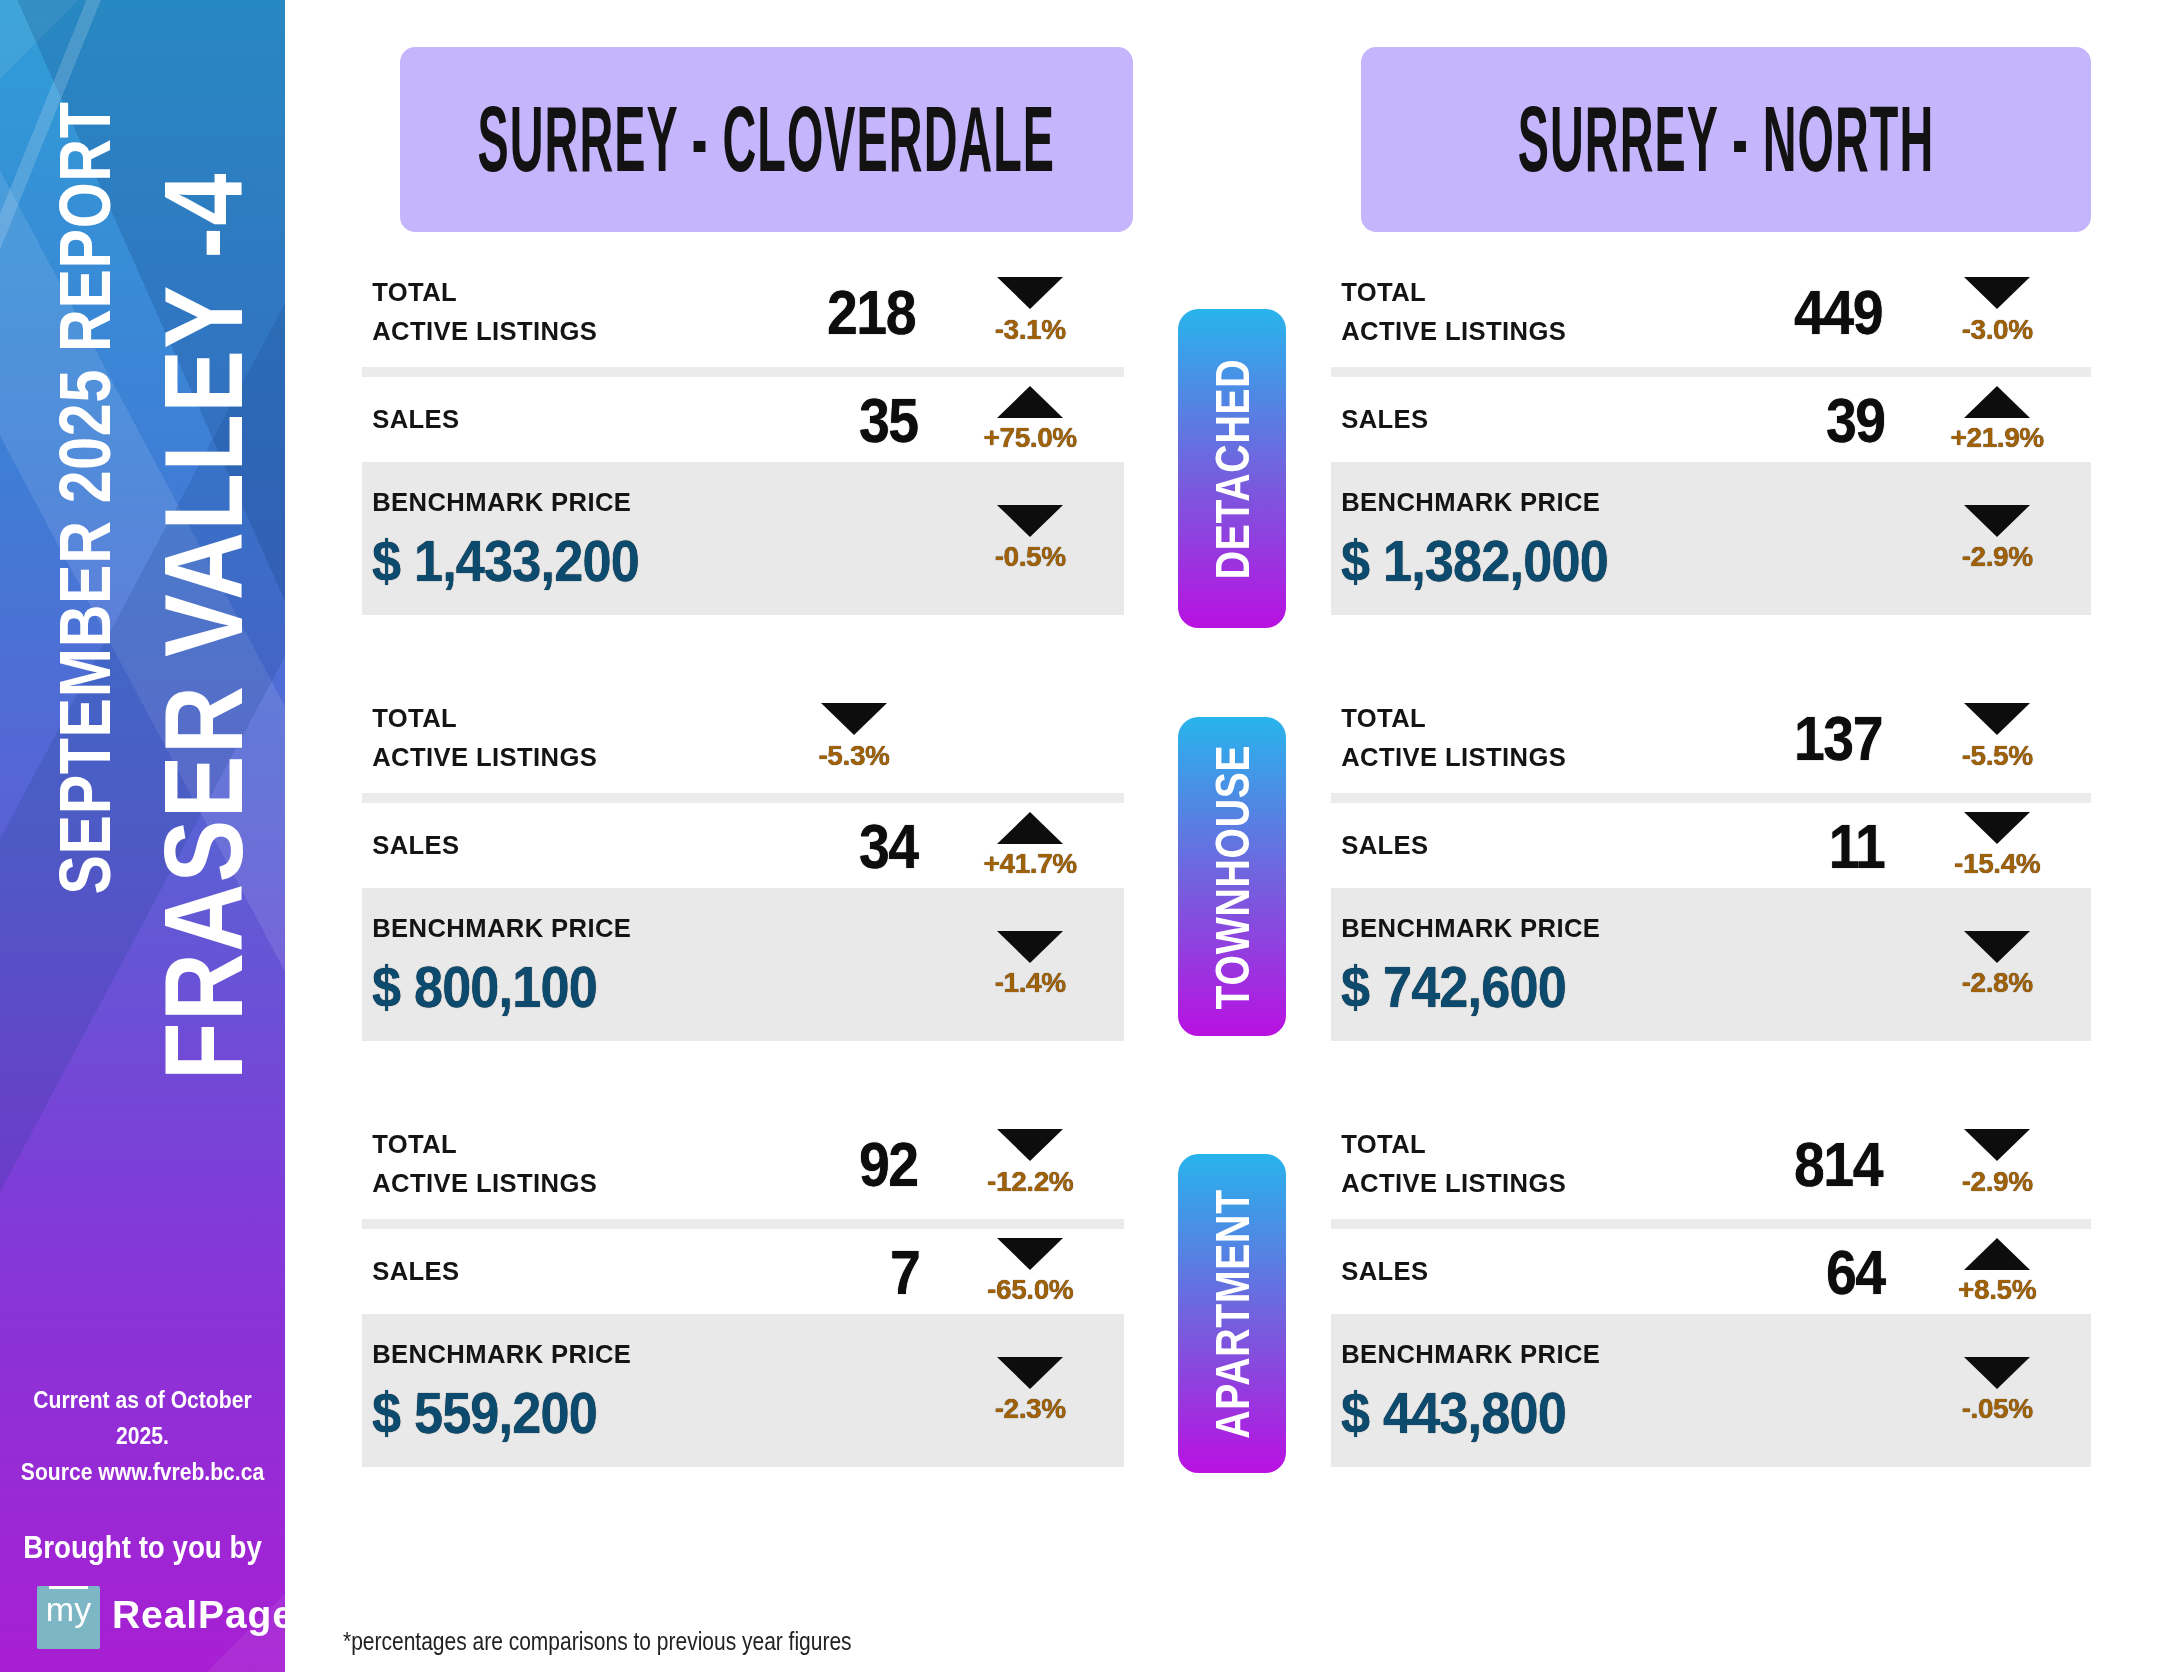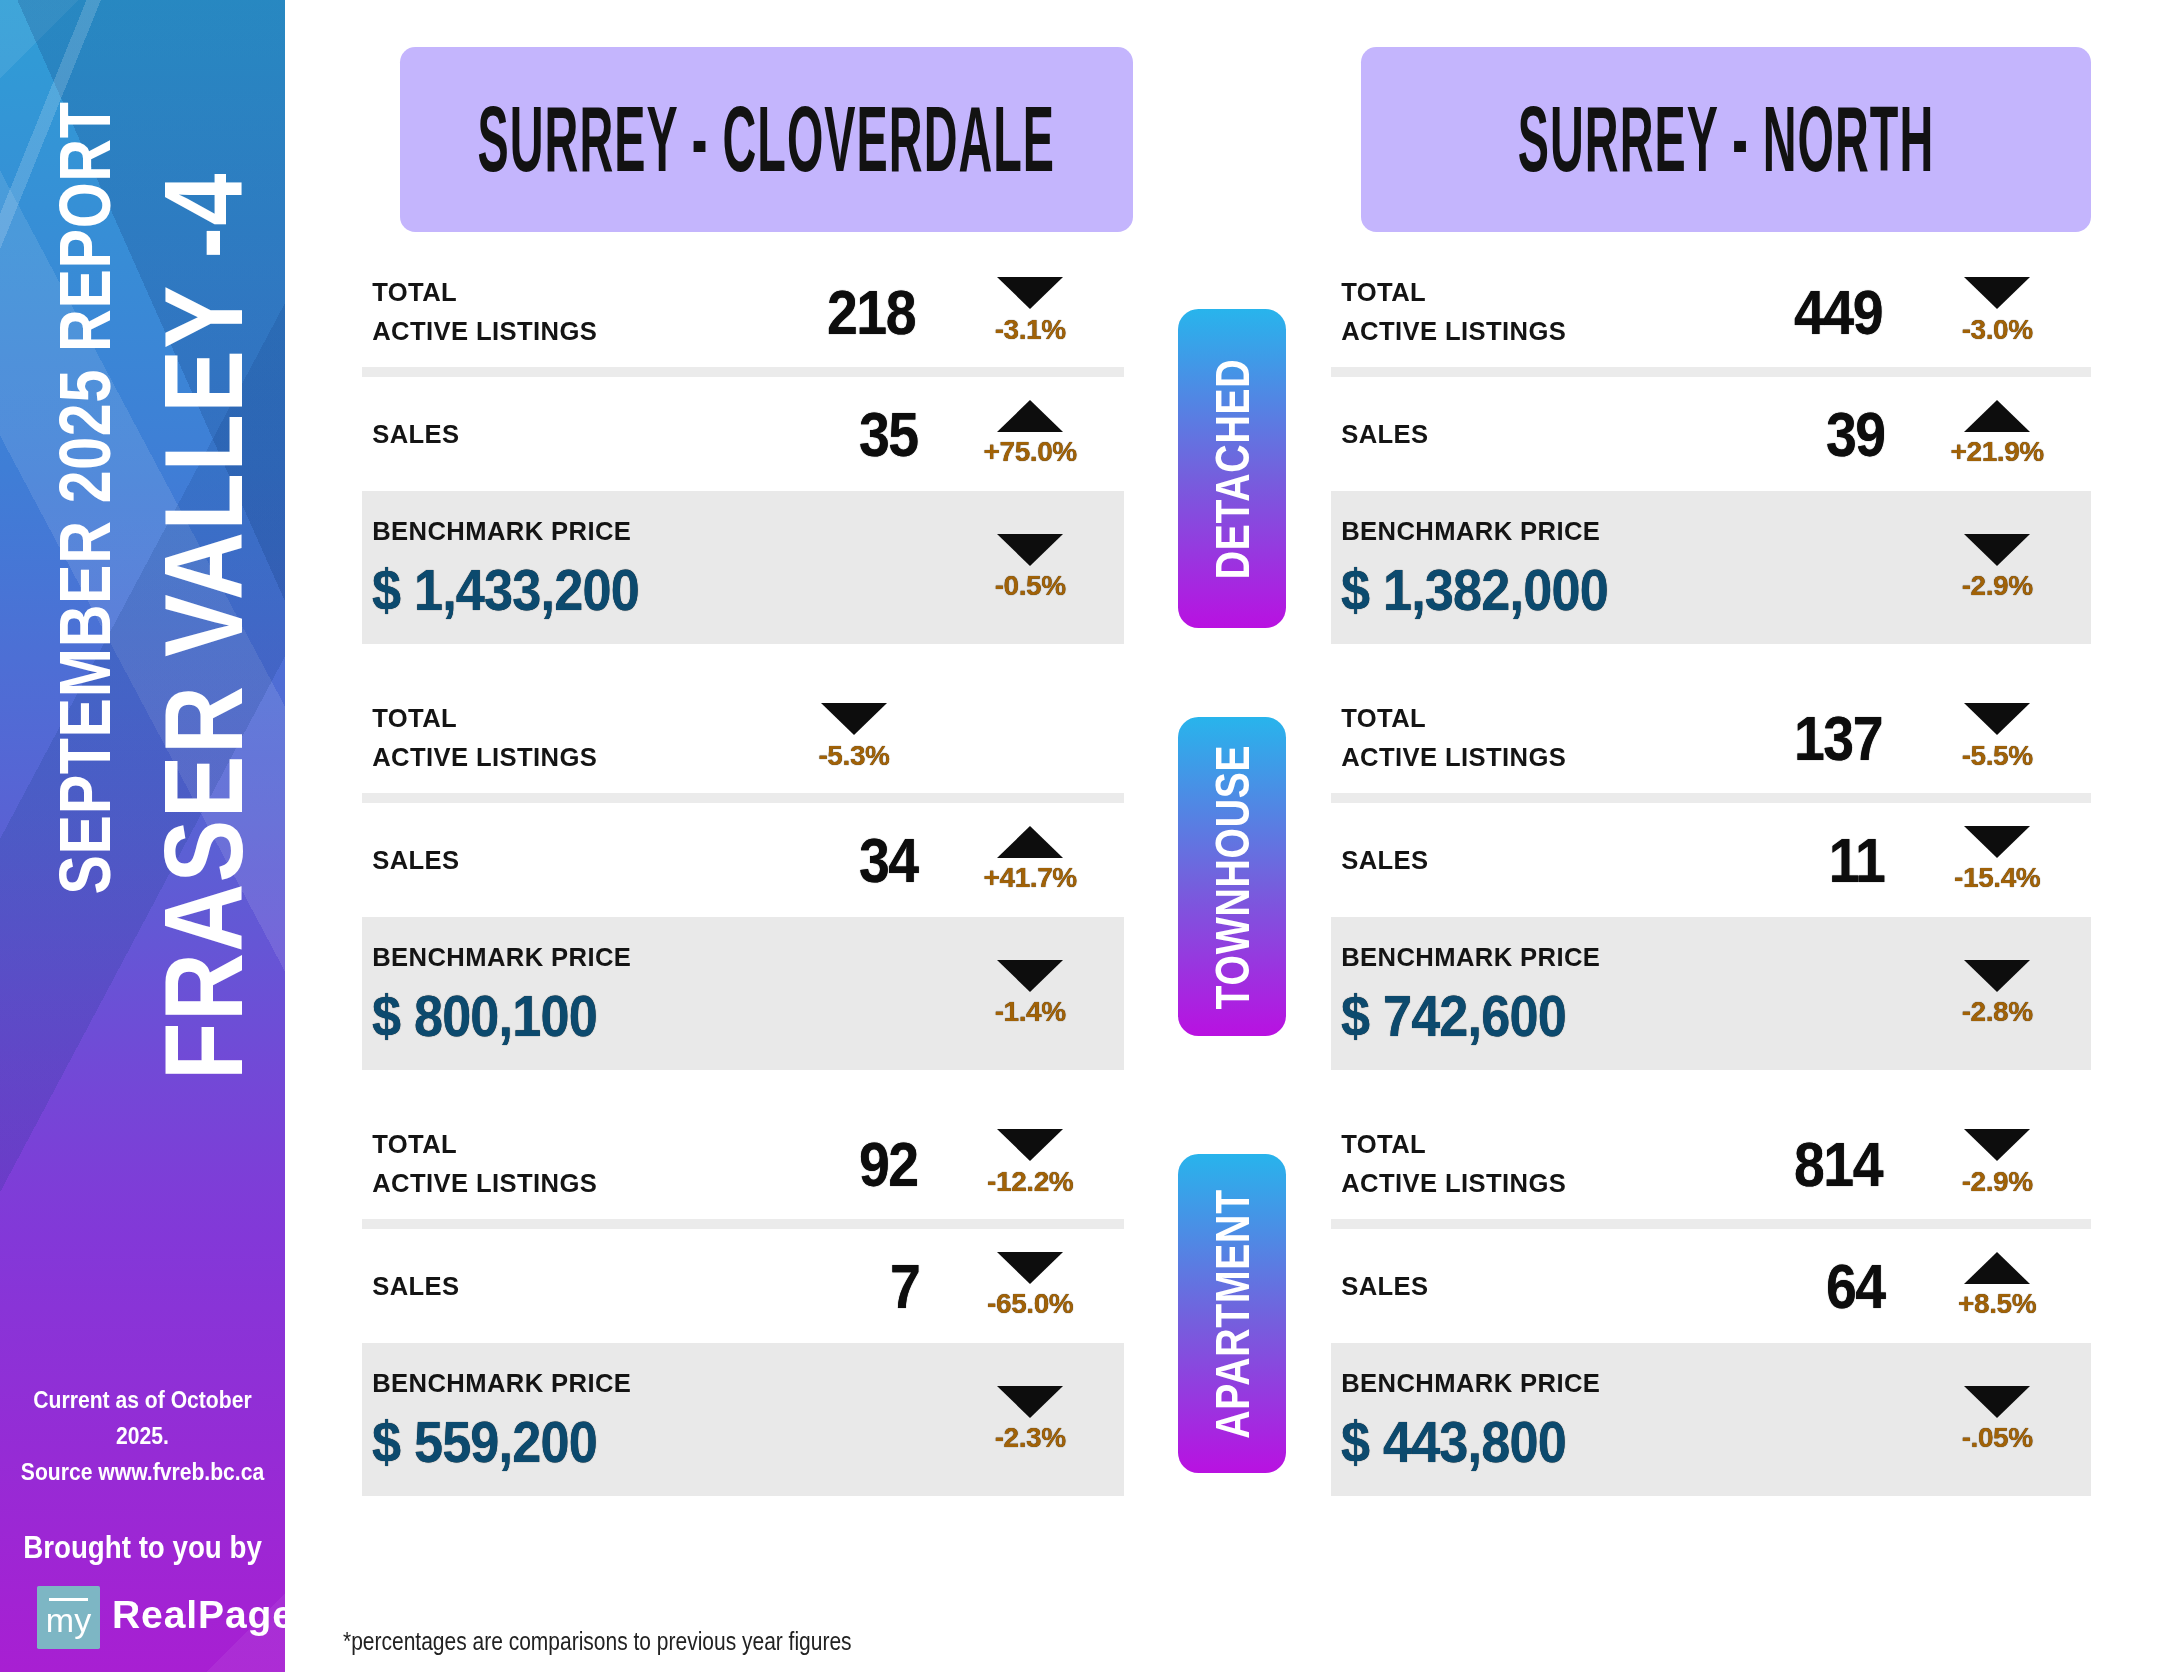--- a/index.html
+++ b/index.html
@@ -25,21 +25,21 @@
   .vtext-big .vtext-inner{transform:translate(-50%,-50%) rotate(-90deg) scaleX(.84);letter-spacing:1.7px;}
   .vtext-inner{transform-origin:center;}
   .vtext{width:0;height:0;}
 
   .sidebar-note{position:absolute;left:0;top:1382px;width:285px;text-align:center;color:#ffffff;
     font-size:24px;line-height:1.5;font-weight:bold;transform:scaleX(.88);}
   .brought{position:absolute;left:0;top:1529px;width:285px;text-align:center;color:#ffffff;
     font-size:31.5px;font-weight:bold;transform:scaleX(.88);}
   .logo-row{position:absolute;left:37px;top:1586px;display:flex;align-items:flex-start;}
   .logo-sq{width:63px;height:63px;background:#7db6c4;display:flex;flex-direction:column;
-    align-items:center;justify-content:center;border-radius:1.7px;}
+    align-items:center;border-radius:1.7px;}
   .logo-overline{width:39px;height:3.4px;background:#ffffff;margin-bottom:2.6px;}
   .logo-sq-text{color:#ffffff;font-size:34px;font-weight:normal;line-height:1;}
   .logo-name{color:#ffffff;font-size:39px;font-weight:bold;letter-spacing:0.9px;margin:6.8px 0 0 12px;}
 
   
   .header-box{position:absolute;top:47px;height:185px;background:#c4b5fd;border-radius:15.3px;
     display:flex;align-items:center;justify-content:center;}
   .header-box.hb-left{left:400px;width:733px;}
   .header-box.hb-right{left:1361px;width:730px;}
   .header-title{font-size:78px;font-weight:bold;color:#121212;white-space:nowrap;
@@ -47,21 +47,21 @@
 
   
   .col{position:absolute;top:256px;}
   .col-left{left:362px;width:762px;}
   .col-right{left:1331px;width:760px;}
   .block{margin-bottom:47px;}
   .block-1{height:379px;}
   .row{display:flex;align-items:center;gap:28px;}
   .row-listings{height:111px;}
   .sep{height:10.2px;background:#ebebeb;}
-  .row-sales{height:114px;}
+  .row-sales{height:85px;}
   .row-benchmark{height:153px;background:#e9e9e9;display:flex;align-items:center;
     justify-content:space-between;padding-left:10.2px;box-sizing:border-box;}
   .lbl{width:383px;padding-left:10.2px;font-size:25.6px;font-weight:bold;letter-spacing:0.4px;
     line-height:1.5;color:#141414;white-space:pre-line;box-sizing:border-box;}
   .num{flex:1;text-align:right;font-size:63px;font-weight:bold;color:#0d0d0d;}
   .num-inner{display:inline-block;transform:scaleX(.88);letter-spacing:-1.7px;
     text-shadow:0 0 0.9px #0d0d0d;}
   .indicator{width:162px;margin-right:12.8px;display:flex;flex-direction:column;align-items:center;}
   .tri-up,.tri-down{width:0;height:0;display:none;}
   .tri-down{border-left:33px solid transparent;border-right:33px solid transparent;

